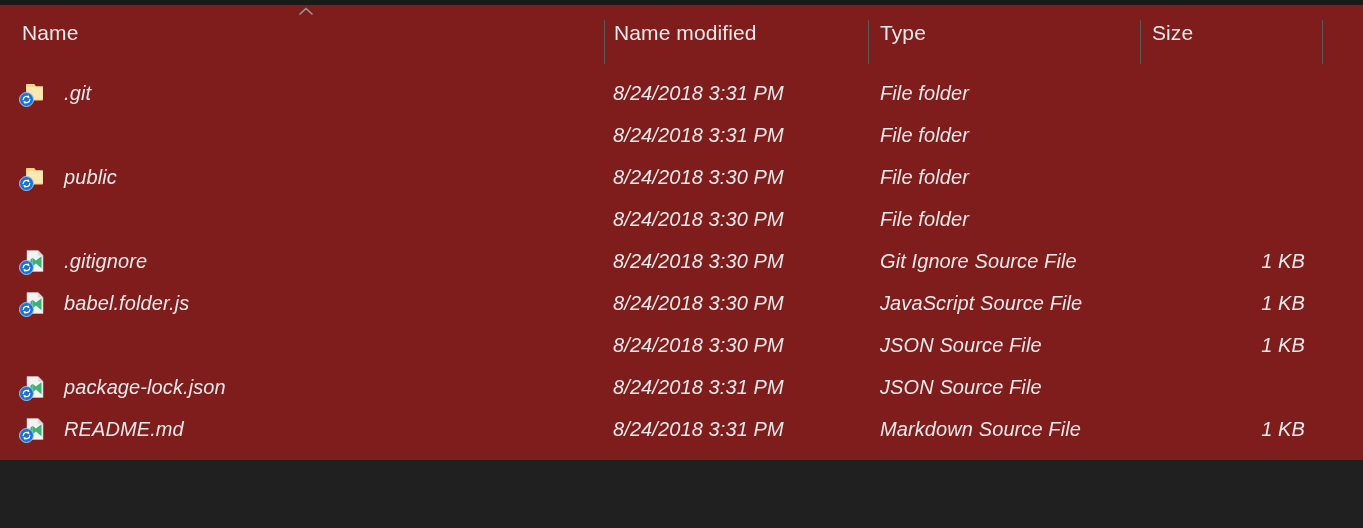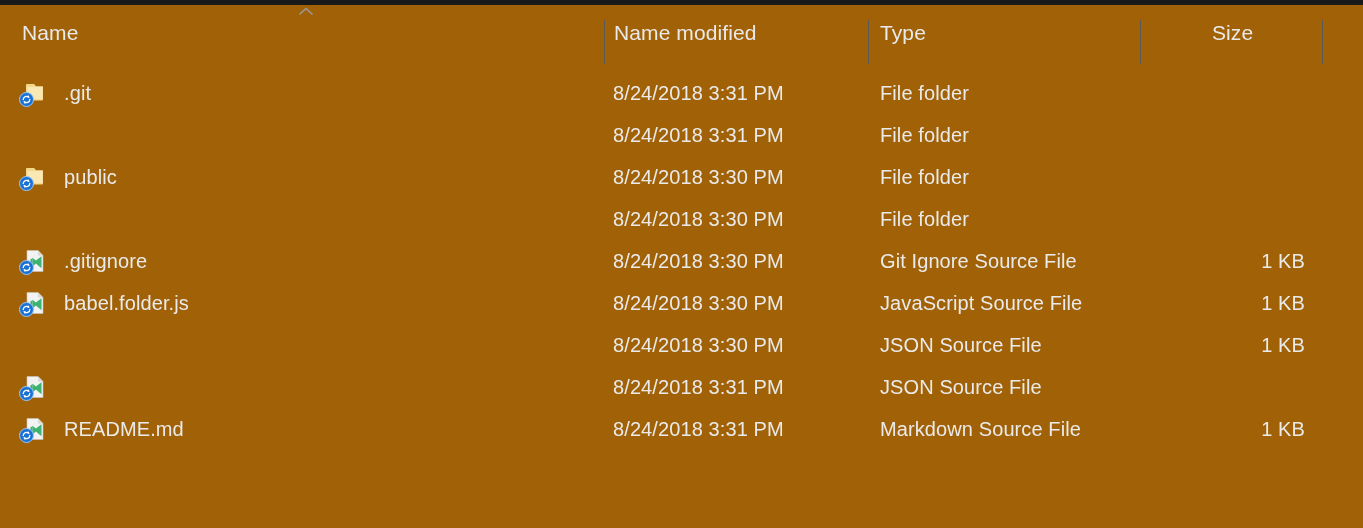--- a/index.html
+++ b/index.html
@@ -4,22 +4,22 @@
 <style>
   * { margin:0; padding:0; box-sizing:border-box; }
   html, body {
     width:1363px; height:528px;
     background:#202020;
     font-family:"Liberation Sans", sans-serif;
     overflow:hidden;
   }
   #explorer {
     position:relative;
-    width:1363px; height:528px;
-    background:#a16207;
+    width:1363px; height:460px;
+    background:#7f1d1d;
     color:#e6e6e6;
   }
   
   .top-strip {
     position:absolute; top:0; left:0;
     width:1363px; height:5px;
     background:#1a1a1a;
   }
   
   .sort-indicator {
@@ -43,21 +43,21 @@
     display:flex; align-items:center;
     font-size:21px;
     font-weight:400;
     color:#e9e9e9;
     letter-spacing:.1px;
     white-space:nowrap;
   }
   .col-head.name { left:22px; }
   .col-head.date { left:614px; }
   .col-head.type { left:880px; }
-  .col-head.size { left:1212px; }
+  .col-head.size { left:1152px; }
 
   .divider {
     position:absolute;
     top:8px;
     width:1px; height:44px;
     background:#5a5a5a;
   }
   .d1 { left:604px; }
   .d2 { left:868px; }
   .d3 { left:1140px; }
@@ -66,20 +66,21 @@
   
   .list {
     position:absolute;
     left:0; top:72px;
     width:1363px;
   }
   .row {
     position:relative;
     height:42px;
     width:1363px;
+    font-style:italic;
   }
   .cell {
     position:absolute;
     top:0; height:42px;
     display:flex; align-items:center;
     font-size:20px;
     color:#eaeaea;
     white-space:nowrap;
     letter-spacing:.1px;
   }
@@ -259,20 +260,21 @@
             <span class="sync-badge">
               <svg width="15" height="15" viewBox="0 0 15 15">
                 <circle cx="7.5" cy="7.5" r="7" fill="#1b72d4" stroke="#9fc8f2" stroke-width="1"></circle>
                 <path d="M4.2 7.6a3.3 3.3 0 0 1 5.6-2.3" stroke="#ffffff" stroke-width="1.3" fill="none" stroke-linecap="round"></path>
                 <path d="M10.8 7.4a3.3 3.3 0 0 1-5.6 2.3" stroke="#ffffff" stroke-width="1.3" fill="none" stroke-linecap="round"></path>
                 <path d="M9.2 3.1 L10.3 5.5 L7.8 5.2 Z" fill="#ffffff"></path>
                 <path d="M5.8 11.9 L4.7 9.5 L7.2 9.8 Z" fill="#ffffff"></path>
               </svg>
             </span>
           </span>
+          <span class="label">package-lock.json</span>
         </div>
         <div class="cell date">8/24/2018 3:31 PM</div>
         <div class="cell type">JSON Source File</div>
       </div>
       <div class="row">
         <div class="cell name">
           <span class="icon-wrap">
             <svg width="26" height="26" viewBox="0 0 26 26">
               <path d="M5 2.5 h11 l5 5 v16 h-16 z" fill="#f2f2f2" stroke="#c4c4c4" stroke-width="0.6"></path>
               <path d="M16 2.5 l5 5 h-5 z" fill="#d8d8d8"></path>

